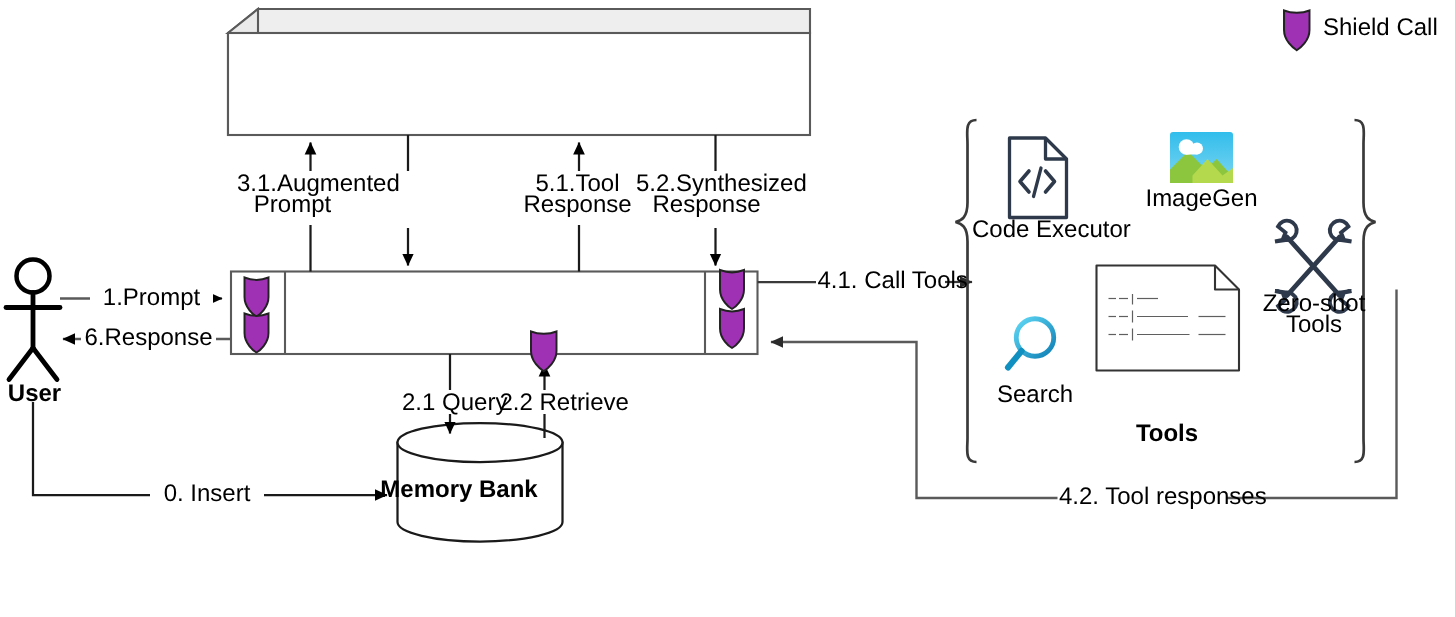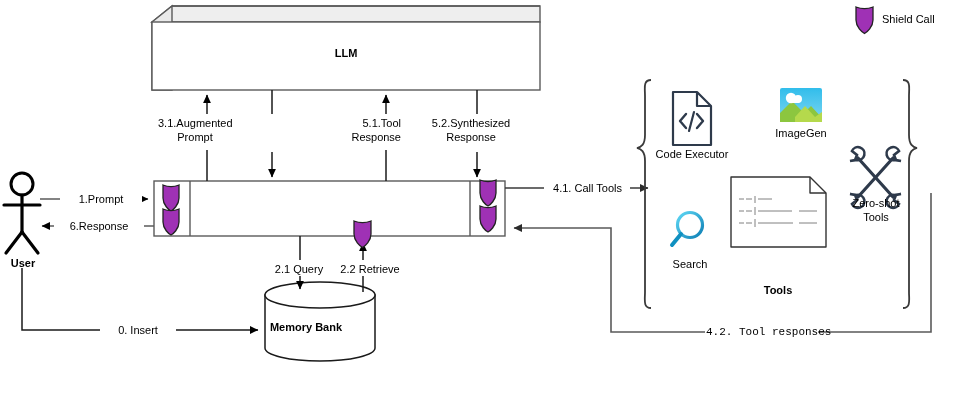--- a/index.html
+++ b/index.html
@@ -1,19 +1,19 @@
 <!DOCTYPE html>
 <html><head>
 <meta charset="utf-8">
 <style>
   html,body{margin:0;padding:0;background:#ffffff;}
   body{font-family:"Liberation Sans","DejaVu Sans",sans-serif;}
   #stage{position:relative;width:970px;height:411px;background:#ffffff;overflow:hidden;}
   #svgroot{position:absolute;left:0;top:0;width:970px;height:411px;}
-  .lbl{position:absolute;color:#000;font-size:11px;line-height:14px;text-align:center;white-space:pre;}
+  .lbl{position:absolute;color:#000;font-size:16px;line-height:14px;text-align:center;white-space:pre;}
   .lbl.b{font-weight:bold;}
   .lbl.left{text-align:left;}
 </style>
 </head>
 <body>
 
 <div id="stage">
 
   <svg id="svgroot" viewBox="0 0 970 411">
     <defs>
@@ -194,35 +194,34 @@
       <rect x="60" y="190" width="82" height="16"></rect>
       <rect x="54" y="218" width="90" height="16"></rect>
       <rect x="100" y="322" width="76" height="16"></rect>
       <rect x="270" y="260" width="58" height="16"></rect>
       <rect x="333" y="260" width="72" height="16"></rect>
       <rect x="545" y="180" width="85" height="16"></rect>
       <rect x="706" y="324" width="112" height="16"></rect>
     </g>
   </svg>
 
-  <div class="lbl b" style="left:0;top:46px;width:692px;">LLM</div>
   <div class="lbl b" style="left:251px;top:320px;width:110px;">Memory Bank</div>
   <div class="lbl b" style="left:0;top:256px;width:46px;">User</div>
 
   <div class="lbl" style="left:143px;top:116px;width:74px;margin-left:15px;">3.1.Augmented<br>Prompt</div>
-  <div class="lbl" style="left:329px;top:116px;width:72px;text-align:right;">5.1.Tool<br>Response</div>
+  <div class="lbl" style="left:349px;top:116px;width:72px;">5.1.Tool<br>Response</div>
   <div class="lbl" style="left:424px;top:116px;width:94px;">5.2.Synthesized<br>Response</div>
 
   <div class="lbl" style="left:60px;top:192px;width:82px;">1.Prompt</div>
   <div class="lbl" style="left:54px;top:219px;width:90px;">6.Response</div>
   <div class="lbl" style="left:100px;top:323px;width:76px;">0. Insert</div>
   <div class="lbl" style="left:268px;top:262px;width:62px;">2.1 Query</div>
   <div class="lbl" style="left:333px;top:262px;width:74px;">2.2 Retrieve</div>
   <div class="lbl" style="left:545px;top:181px;width:85px;">4.1. Call Tools</div>
-  <div class="lbl" style="left:706px;top:325px;width:112px;font-family:Liberation Mono, monospace;">4.2. Tool responses</div>
+  <div class="lbl" style="left:706px;top:325px;width:112px;">4.2. Tool responses</div>
 
   <div class="lbl" style="left:648px;top:147px;width:88px;">Code Executor</div>
   <div class="lbl" style="left:762px;top:126px;width:78px;">ImageGen</div>
   <div class="lbl" style="left:662px;top:257px;width:56px;">Search</div>
   <div class="lbl" style="left:838px;top:196px;width:76px;">Zero-shot<br>Tools</div>
   <div class="lbl b" style="left:733px;top:283px;width:90px;">Tools</div>
 
   <div class="lbl left" style="left:882px;top:12px;width:86px;">Shield Call</div>
 
 </div>

